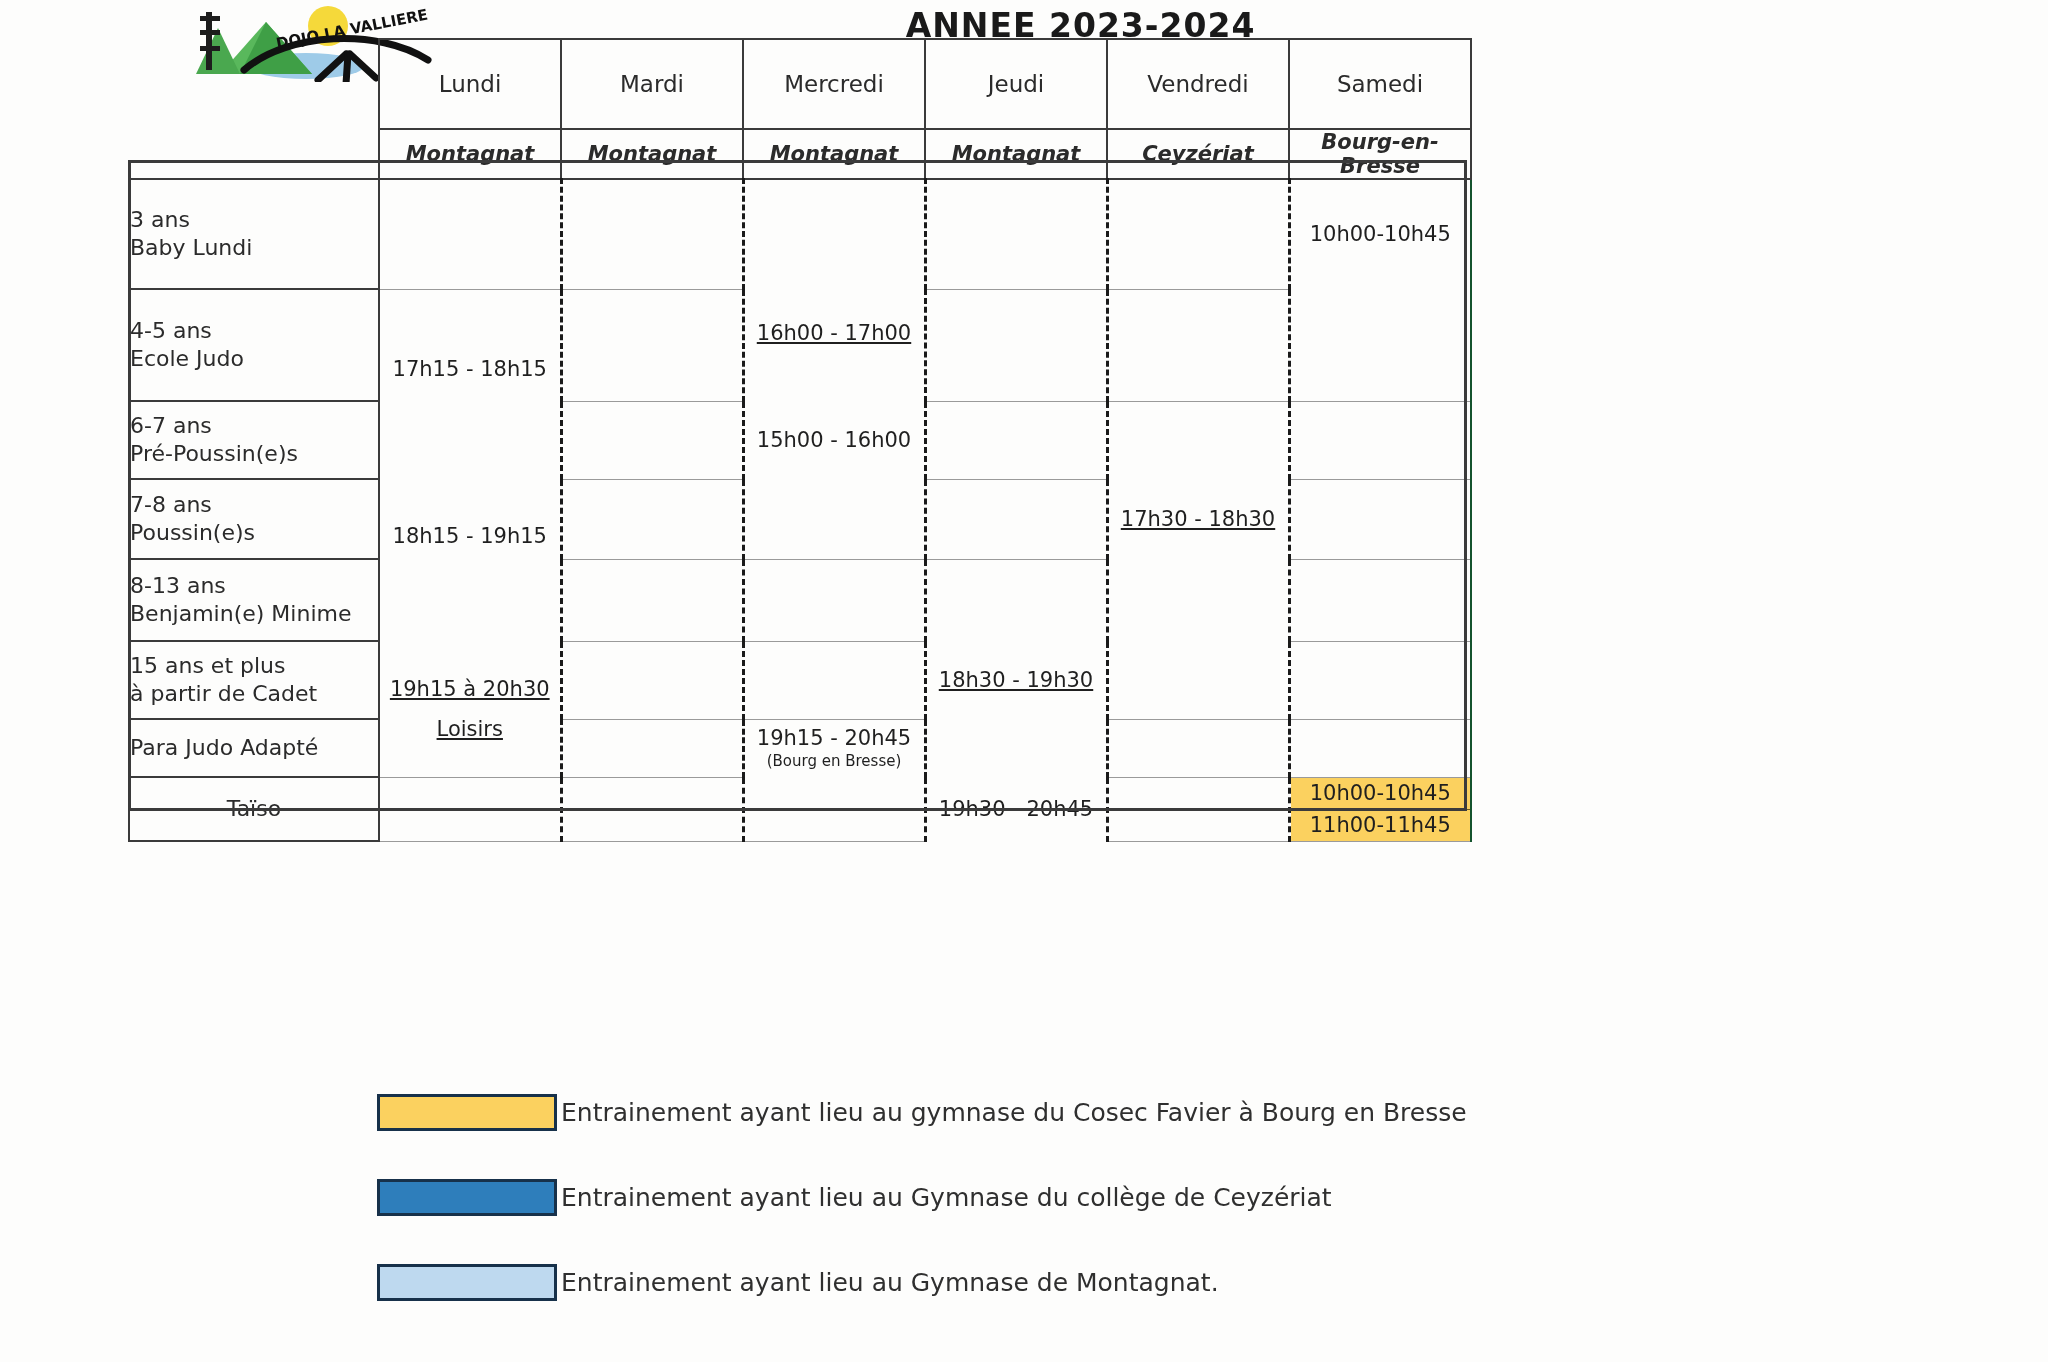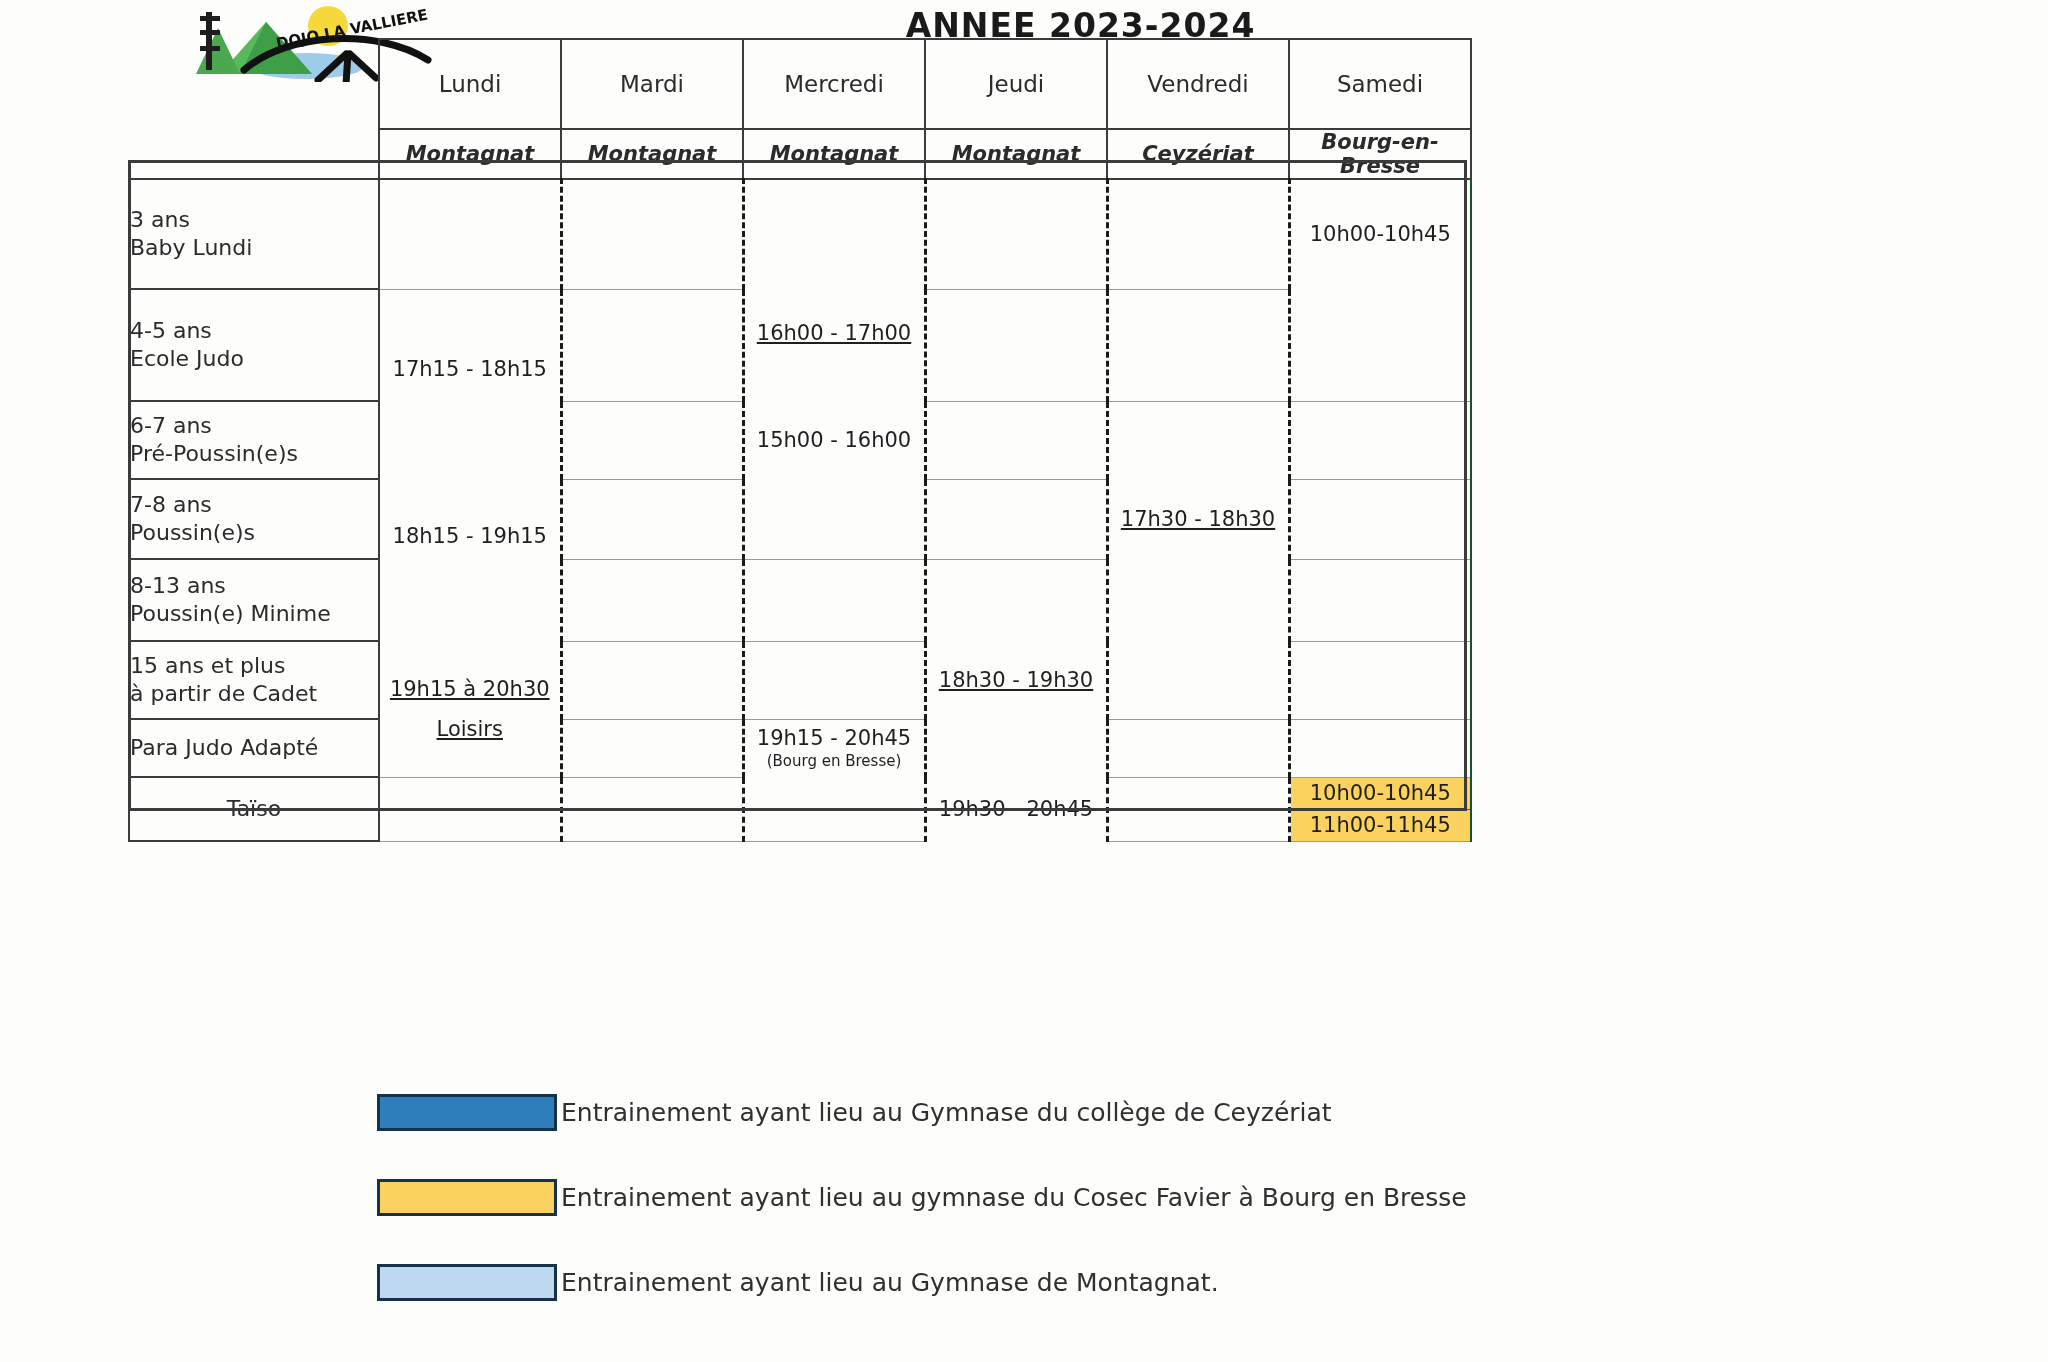--- a/index.html
+++ b/index.html
@@ -234,21 +234,21 @@
       <td class="cell"></td>
       <td class="cell"></td>
       <td class="cell"></td>
       <td class="cell fill-dark notop nobot">17h30 - 18h30</td>
       <td class="cell nodash-r solid-r"></td>
     </tr>
 
     <tr>
       <td class="rowlabel" style="height:80px">
         <span>8-13 ans</span><br>
-        <span>Poussin(e) Minime</span>
+        <span>Benjamin(e) Minime</span>
       </td>
       <td class="cell fill-light nodash-l solid-l"></td>
       <td class="cell"></td>
       <td class="cell"></td>
       <td class="cell fill-light nobot" rowspan="1"></td>
       <td class="cell fill-dark notop"></td>
       <td class="cell nodash-r solid-r"></td>
     </tr>
 
     <tr>
@@ -296,26 +296,26 @@
       </td>
     </tr>
   </tbody>
       </table>
   </div>
 
   <div class="outerframe"></div>
 
   <div class="legend">
     <div class="legrow">
+      <div class="swatch fill-yellow"></div>
+      <div class="legtext">Entrainement ayant lieu au gymnase du Cosec Favier à Bourg en Bresse</div>
+    </div>
+    <div class="legrow">
       <div class="swatch fill-dark"></div>
       <div class="legtext">Entrainement ayant lieu au Gymnase du collège de Ceyzériat</div>
-    </div>
-    <div class="legrow">
-      <div class="swatch fill-yellow"></div>
-      <div class="legtext">Entrainement ayant lieu au gymnase du Cosec Favier à Bourg en Bresse</div>
     </div>
     <div class="legrow">
       <div class="swatch fill-light"></div>
       <div class="legtext">Entrainement ayant lieu au Gymnase de Montagnat.</div>
     </div>
   </div>
 
 </div>
 
 </body></html>

